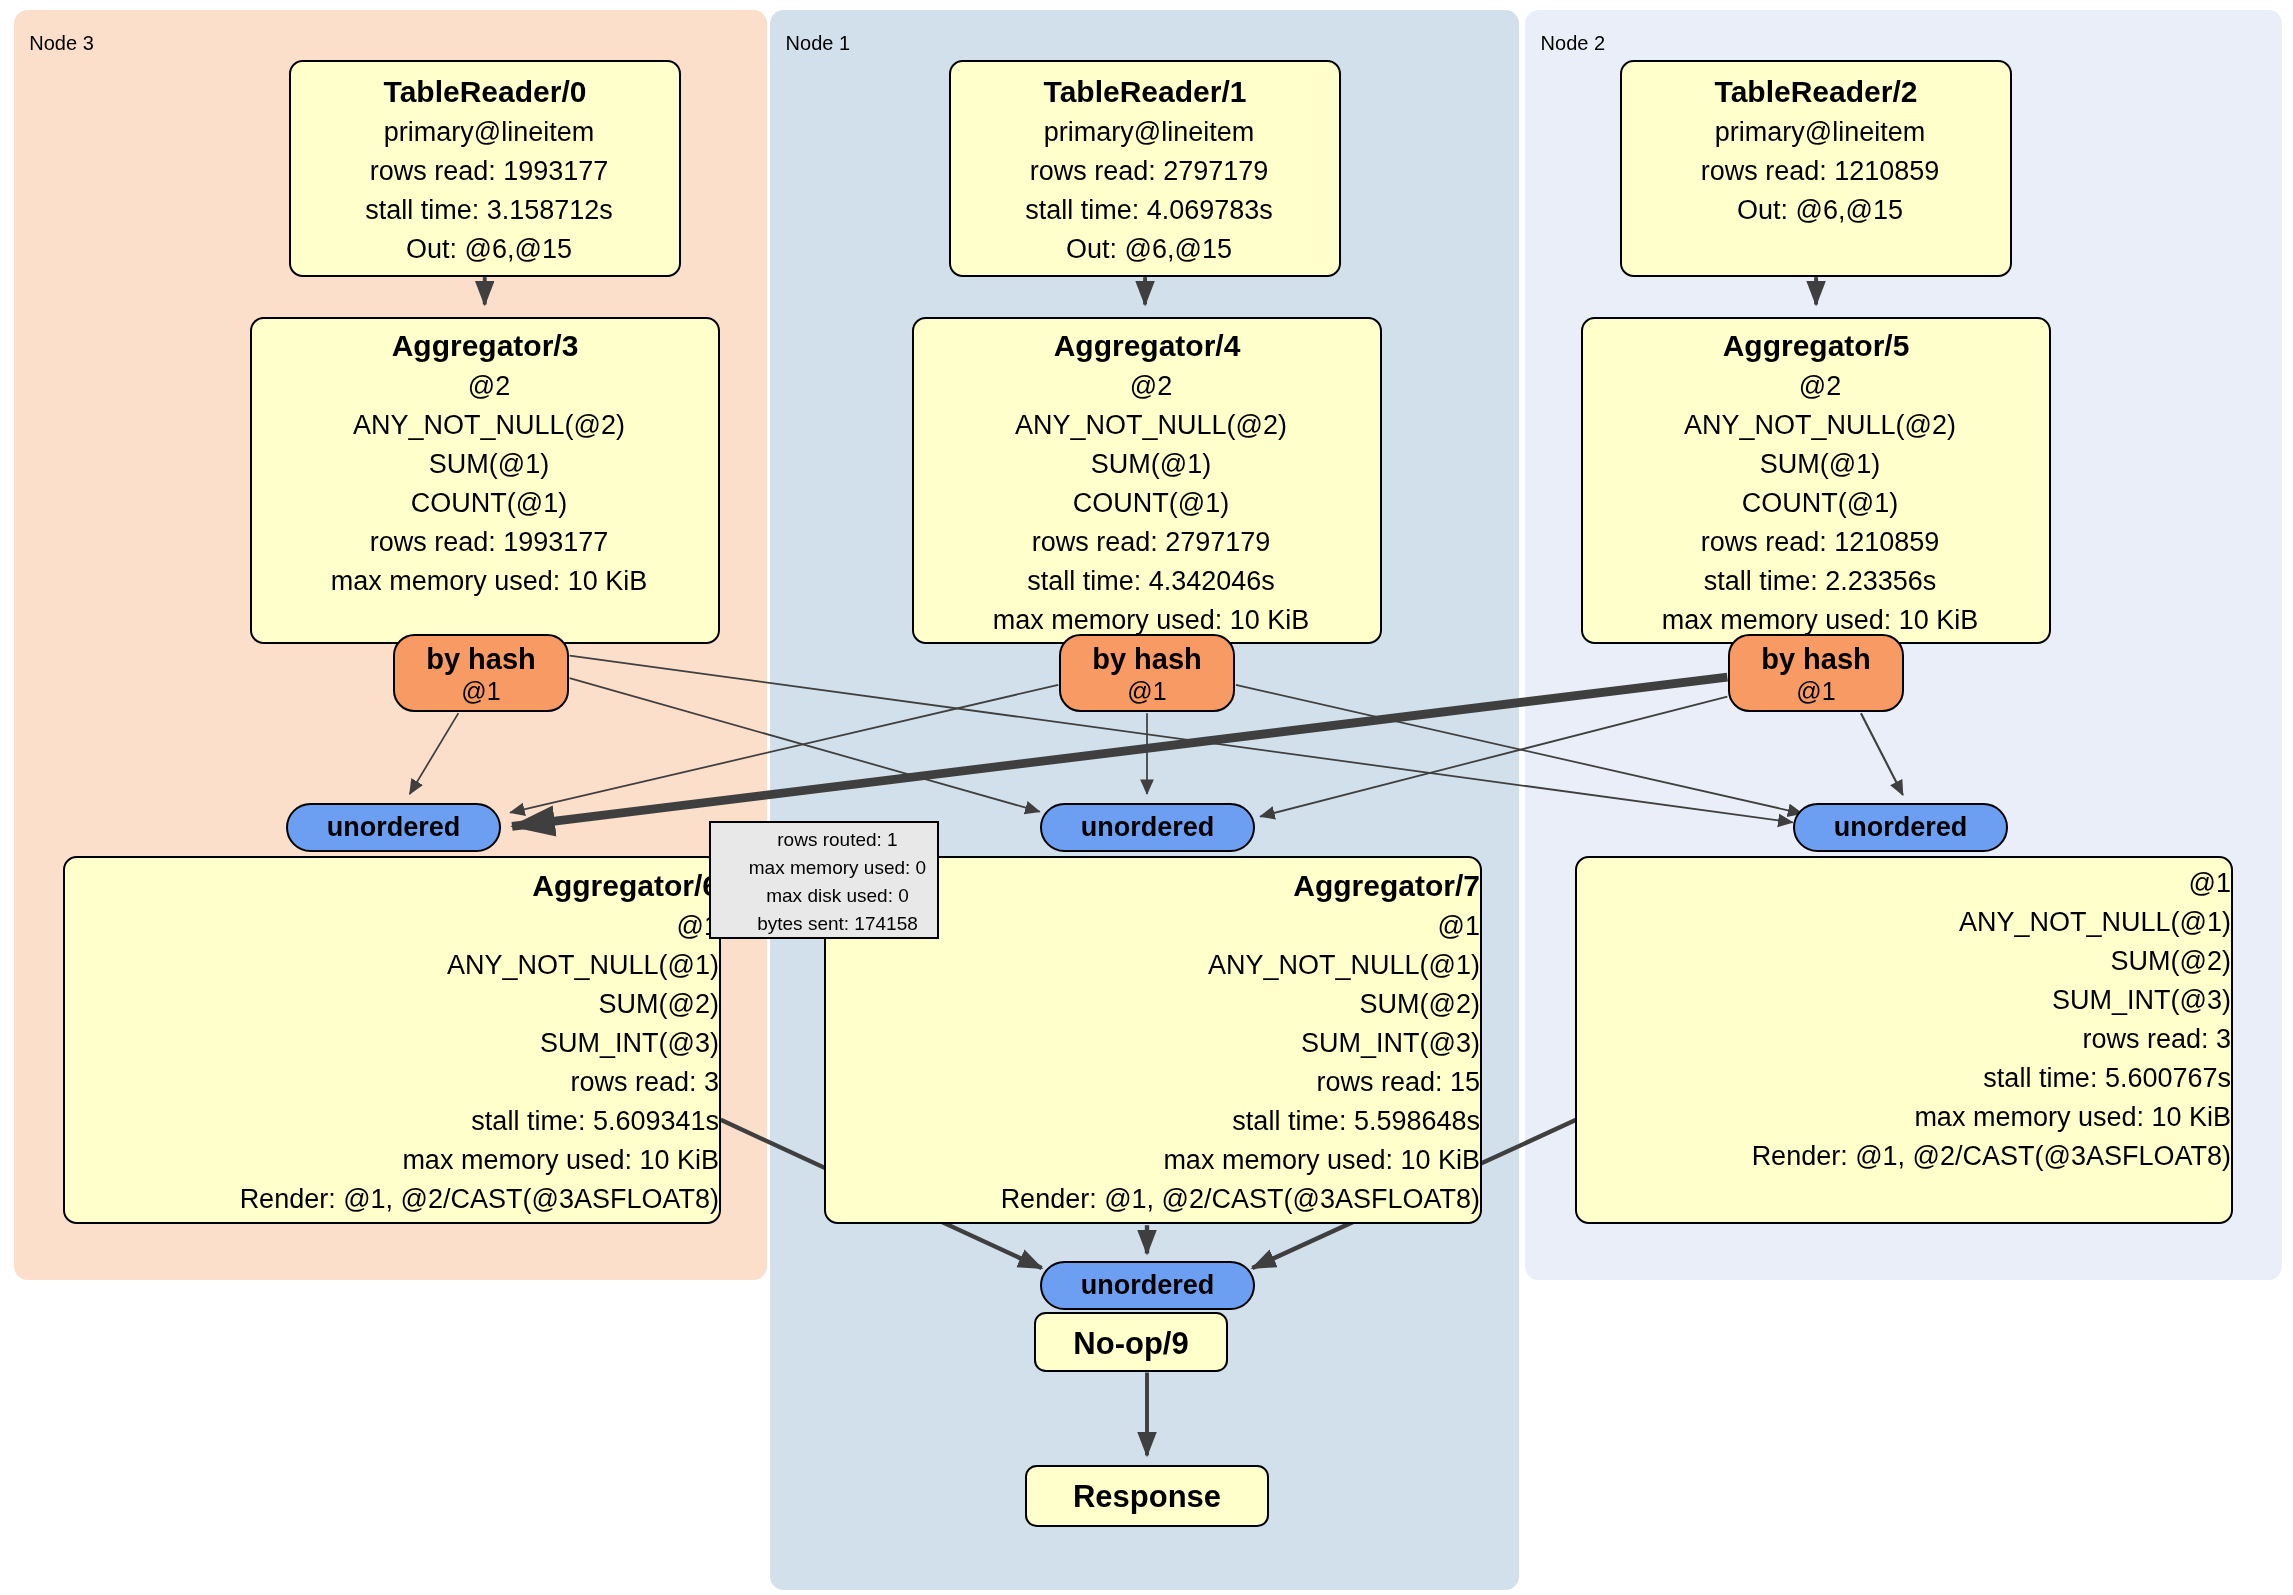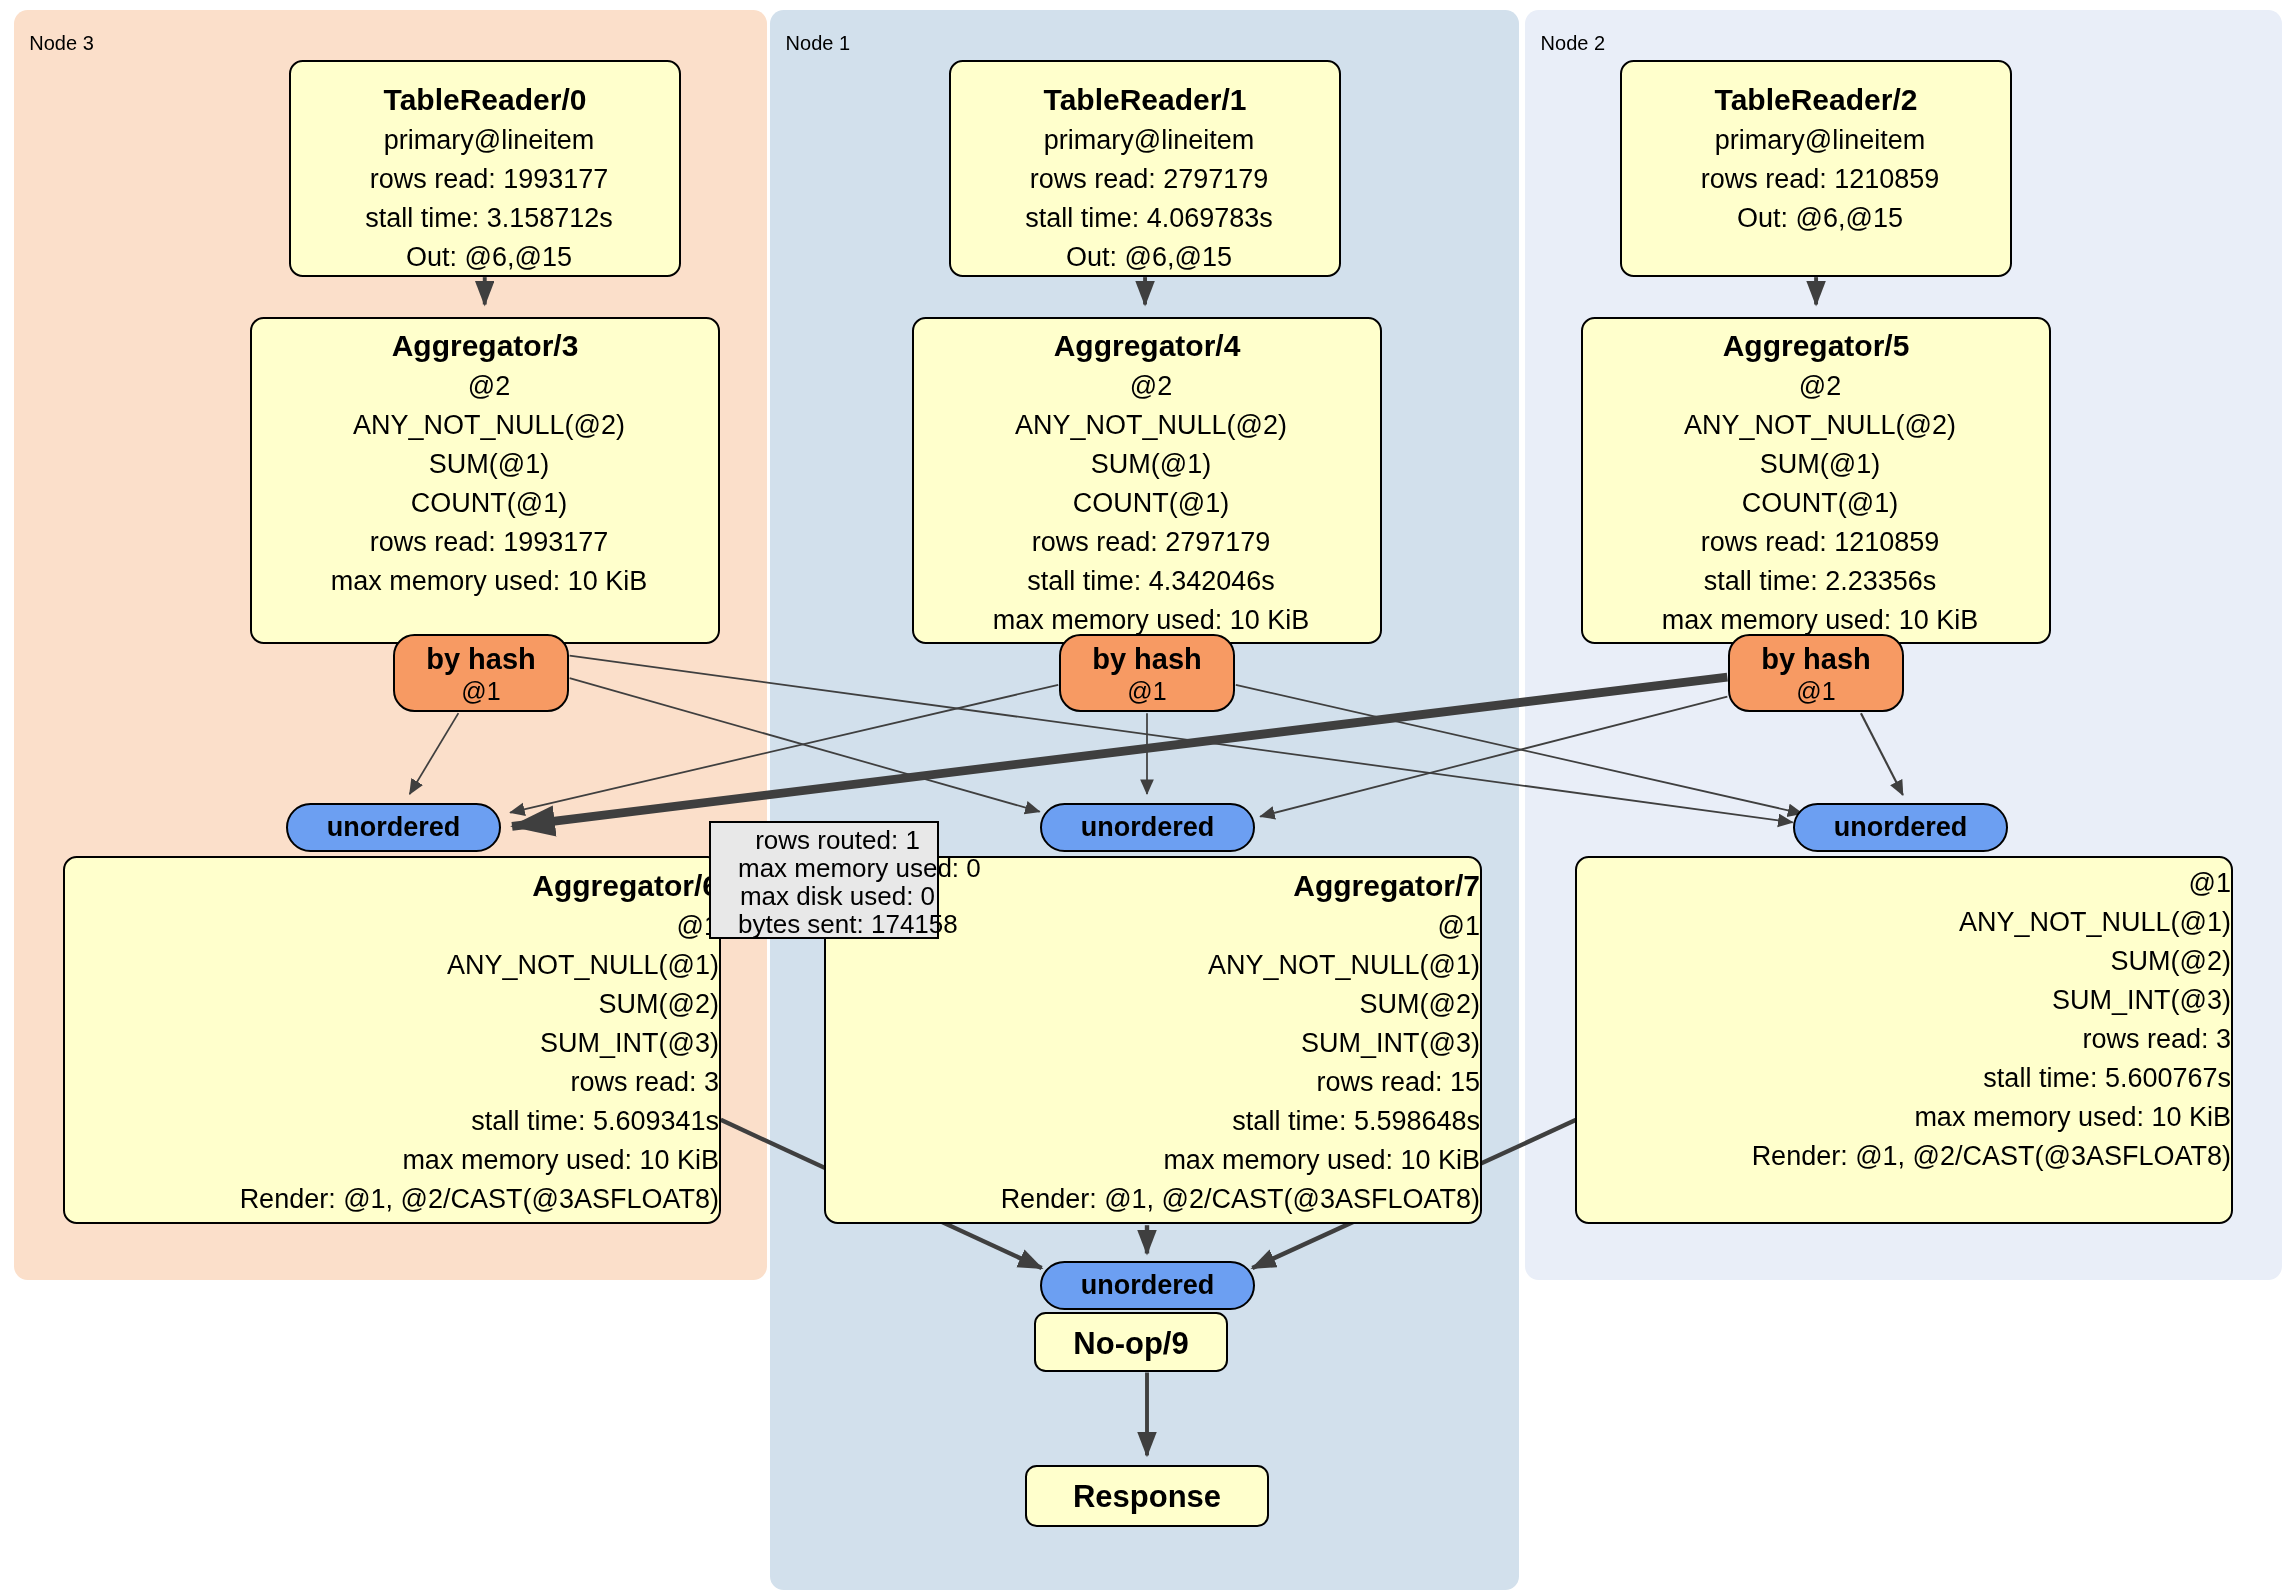--- a/index.html
+++ b/index.html
@@ -7,34 +7,34 @@
   .panel{position:absolute;border-radius:13.7px;}
   .panel-node3{left:13.7px;top:9.8px;width:753px;height:1270px;background:#fbdfca;}
   .panel-node1{left:770px;top:9.8px;width:749px;height:1580px;background:#d2e0ec;}
   .panel-node2{left:1525px;top:9.8px;width:757px;height:1270px;background:#e9eef8;}
   .panel-label{position:absolute;left:15.6px;top:9.8px;font-size:20px;color:#000;margin-top:12px;}
   svg.edges{position:absolute;left:0;top:0;z-index:2;}
   .op{position:absolute;z-index:3;background:#ffffcc;border:2.4px solid #000;border-radius:13.7px;
       text-align:center;color:#000;box-sizing:border-box;}
   .op-title{font-size:30px;font-weight:bold;line-height:43px;}
   .op-line{font-size:27px;line-height:39px;white-space:nowrap;margin-left:8px;}
-  .op.tr{padding-top:16px;}
+  .op.tr{padding-top:8px;}
   .op.agg2{padding-top:4.9px;}
   .op.agg3{padding-top:5.9px;text-align:right;}
   .router{position:absolute;z-index:4;background:#f79a63;border:2.4px solid #000;border-radius:21.5px;
       text-align:center;color:#000;box-sizing:border-box;padding-top:5.9px;}
   .router-label{font-size:29px;font-weight:bold;line-height:35px;}
   .router-detail{font-size:25px;line-height:29px;}
   .sync{position:absolute;z-index:4;background:#6c9ff2;border:2.4px solid #000;border-radius:25px;
       text-align:center;color:#000;box-sizing:border-box;font-size:27px;font-weight:bold;line-height:45px;}
   .simple{position:absolute;z-index:3;background:#ffffcc;border:2.4px solid #000;border-radius:11.7px;
       text-align:center;color:#000;box-sizing:border-box;font-size:31px;font-weight:bold;}
   .tooltip{position:absolute;z-index:6;background:#e8e8e8;border:2px solid #000;
       text-align:center;color:#000;box-sizing:border-box;padding-top:2.9px;}
-  .tooltip-line{font-size:26px;line-height:28px;white-space:nowrap;padding-left:27px;}
+  .tooltip-line{font-size:19px;line-height:28px;white-space:nowrap;padding-left:27px;}
 </style>
 </head>
 <body>
 
 <div class="canvas">
 
   <div class="panel panel-node3">
     <div class="panel-label">Node 3</div>
   </div>
   <div class="panel panel-node1">

